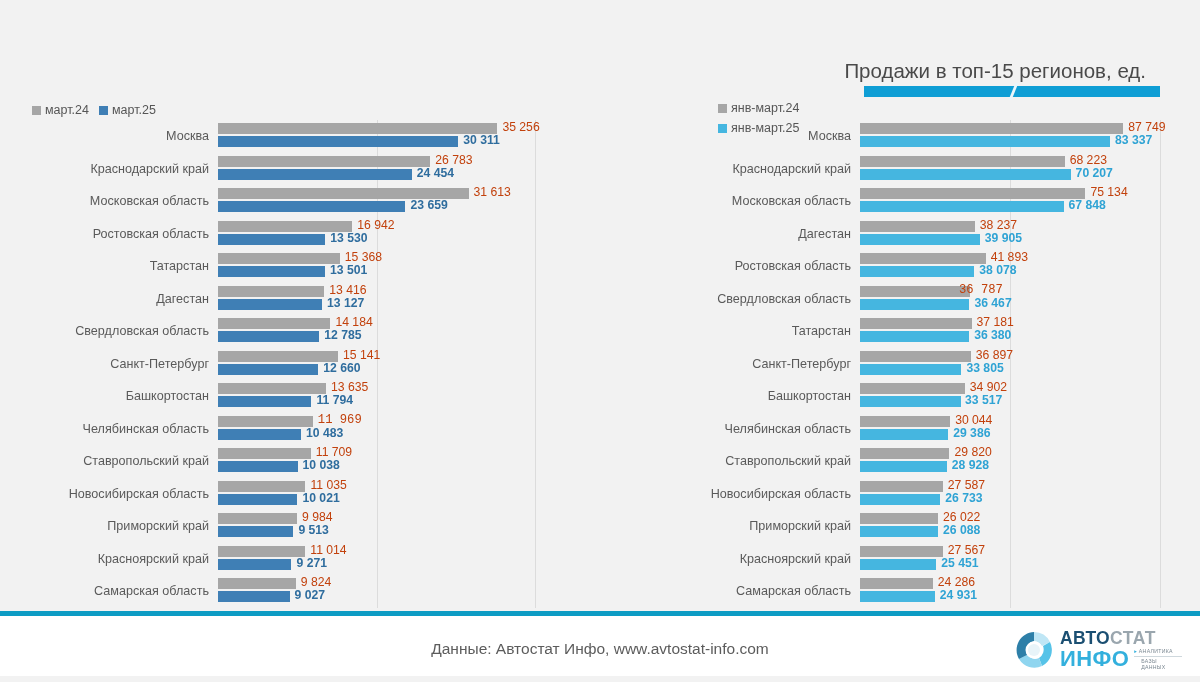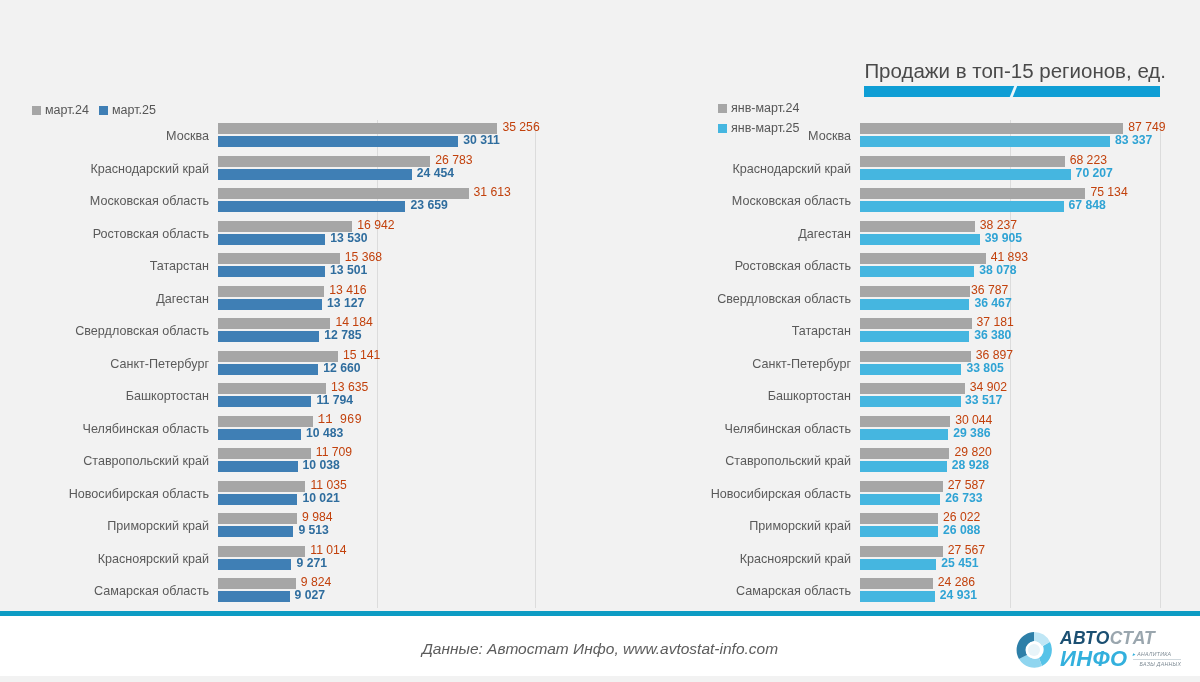--- a/index.html
+++ b/index.html
@@ -22,21 +22,21 @@
   #title {
     position: absolute; right: 42px; top: 10px;
     font-size: 40px;
     font-weight: 400;
     letter-spacing: 0.3px;
     color: #36a5c9;
     white-space: nowrap;
     line-height: 48px;
   }
   #subtitle {
-    position: absolute; right: 34px; top: 58px;
+    position: absolute; right: 54px; top: 58px;
     font-size: 20.5px;
     font-weight: 400;
     color: #4a4a4a;
     white-space: nowrap;
     line-height: 26px;
   }
   #accent-bar {
     position: absolute; right: 40px; top: 86px;
     width: 296px; height: 11px;
     background: #0f9ed5;
@@ -123,21 +123,20 @@
   #panel-right .val-b { color: #2fa3d4; }
 
   
   #footer-line {
     position: absolute; left: 0; top: 611px; width: 1200px; height: 5px;
     background: #0d9cc4;
   }
   #footer {
     position: absolute; left: 0; top: 616px; width: 1200px; height: 60px;
     background: #ffffff;
-    font-style: italic;
   }
   #footer-text {
     position: absolute; left: 0; top: 0; width: 1200px;
     text-align: center; line-height: 66px;
     font-size: 15.5px; color: #5c5c5c;
   }
   #logo {
     position: absolute; right: 18px; top: 11px;
     width: 170px; height: 46px;
     display: flex; align-items: center;
@@ -334,21 +333,21 @@
         <div class="cat" style="top: 130.133px; width: 300px; height: 32.5333px;">
           <div class="cat-label" style="height: 32.5333px; line-height: 32.5333px;">Ростовская область</div>
           <div class="bar bar-a" style="width: 125.679px;"></div>
           <div class="val val-a" style="left: 130.679px;">41 893</div>
           <div class="bar bar-b" style="width: 114.234px;"></div>
           <div class="val val-b" style="left: 119.234px;">38 078</div>
         </div>
         <div class="cat" style="top: 162.667px; width: 300px; height: 32.5333px;">
           <div class="cat-label" style="height: 32.5333px; line-height: 32.5333px;">Свердловская область</div>
           <div class="bar bar-a" style="width: 110.361px;"></div>
-          <div class="val val-a" style="left: 111px;">36 787</div>
+          <div class="val val-a" style="left: 99px; font-family: Liberation Mono, monospace;">36 787</div>
           <div class="bar bar-b" style="width: 109.401px;"></div>
           <div class="val val-b" style="left: 114.401px;">36 467</div>
         </div>
         <div class="cat" style="top: 195.2px; width: 300px; height: 32.5333px;">
           <div class="cat-label" style="height: 32.5333px; line-height: 32.5333px;">Татарстан</div>
           <div class="bar bar-a" style="width: 111.543px;"></div>
           <div class="val val-a" style="left: 116.543px;">37 181</div>
           <div class="bar bar-b" style="width: 109.14px;"></div>
           <div class="val val-b" style="left: 114.14px;">36 380</div>
         </div>

